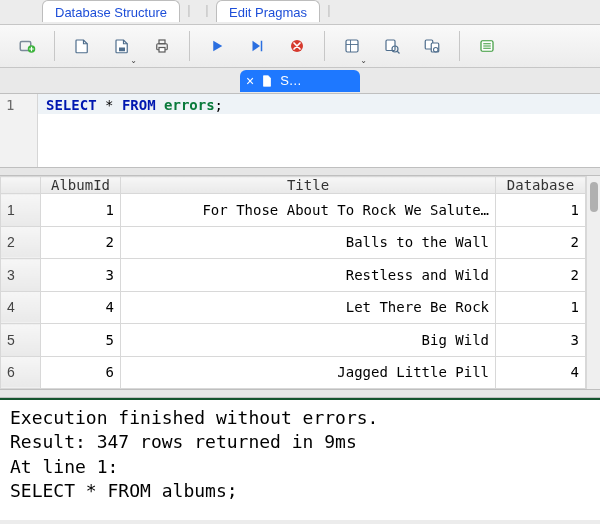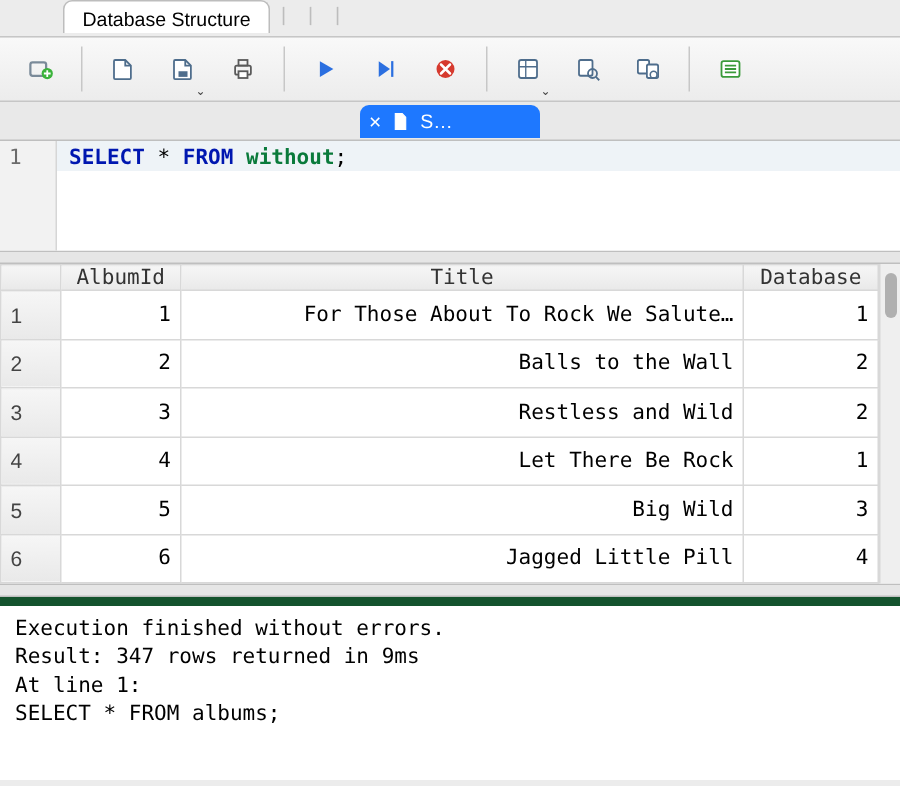--- a/index.html
+++ b/index.html
@@ -19,21 +19,21 @@
     padding-left: 42px;
     background: #ececec;
   }
   .tabbar .tab {
     height: 22px;
     padding: 2px 12px 0 12px;
     background: #fff;
     border: 1px solid #bdbdbd;
     border-bottom: none;
     border-radius: 6px 6px 0 0;
-    color: #000000;
+    color: #1d4ed8;
     font-size: 13px;
     display: flex;
     align-items: center;
     position: relative;
   }
   .tabbar .sep {
     width: 18px;
     text-align: center;
     color: #bdbdbd;
     padding-top: 2px;
@@ -185,43 +185,46 @@
     position: absolute;
     top: 6px; left: 3px;
     width: 8px; height: 30px;
     background: #b0b0b0;
     border-radius: 4px;
   }
 
   
   .log {
     font-family: "SF Mono","Menlo",monospace;
-    font-size: 14px;
+    font-size: 18px;
     line-height: 1.35;
     padding: 6px 10px;
     background: #fff;
     white-space: pre;
     height: 122px;
-    border-top: 6px solid #14532d;
+    border-top: 2px solid #14532d;
   }
   .hsplit2 {
     height: 8px;
     background: #e6e6e6;
     border-bottom: 1px solid #bfbfbf;
   }
 </style>
 </head>
 <body>
 
 <div class="tabbar">
   <div class="tab">
       <span>Database Structure</span>
     </div>
   <div class="sep">|</div>
   <div class="sep">|</div>
+  <div class="tab">
+      <span>Edit Pragmas</span>
+    </div>
   <div class="sep">|</div>
 </div>
 
 <div class="toolbar">
   <div class="tbtn">
     <svg viewBox="0 0 24 24">
         <rect x="3" y="6" width="14" height="12" rx="2" fill="none" stroke="#7a8a99" stroke-width="2"></rect>
         <circle cx="18" cy="16" r="5" fill="#3bb33b"></circle>
         <path d="M18 13v6M15 16h6" stroke="#fff" stroke-width="1.6"></path>
       </svg>
@@ -303,21 +306,21 @@
     <svg viewBox="0 0 24 24">
         <path d="M6 3h8l4 4v14H6z" fill="#fff" stroke="#fff" stroke-width="0"></path>
         <path d="M6 3h8l4 4v14H6z" fill="rgba(255,255,255,0.35)" stroke="#fff" stroke-width="1.2"></path>
       </svg>
     <span>S…</span>
   </div>
 </div>
 
 <div class="editor">
   <div class="gutter"><span>1</span></div>
-  <div class="code"><span class="kw">SELECT</span><span> * </span><span class="kw">FROM</span><span> </span><span class="id">without</span><span>;</span></div>
+  <div class="code"><span class="kw">SELECT</span><span> * </span><span class="kw">FROM</span><span> </span><span class="id">errors</span><span>;</span></div>
 </div>
 
 <div class="hsplit"></div>
 
 <div class="grid-wrap">
   <table class="grid">
     <colgroup>
       <col class="col-corner">
         <col class="col-albumid">
         <col class="col-title">

